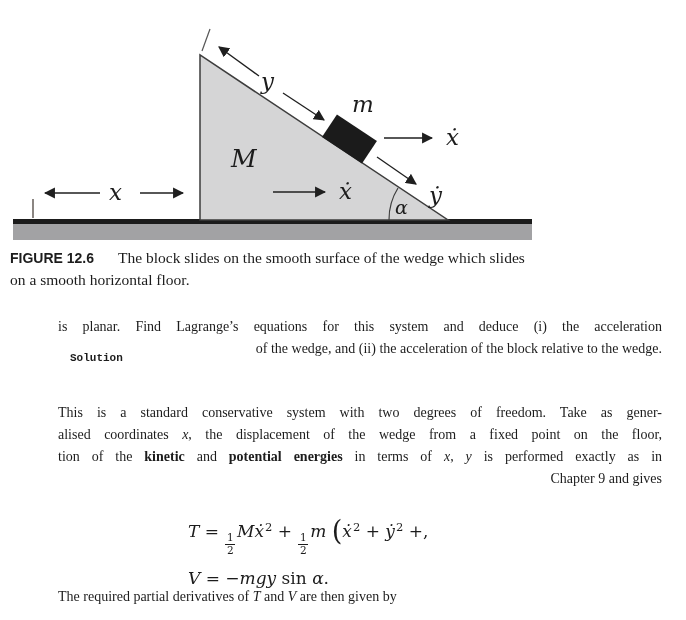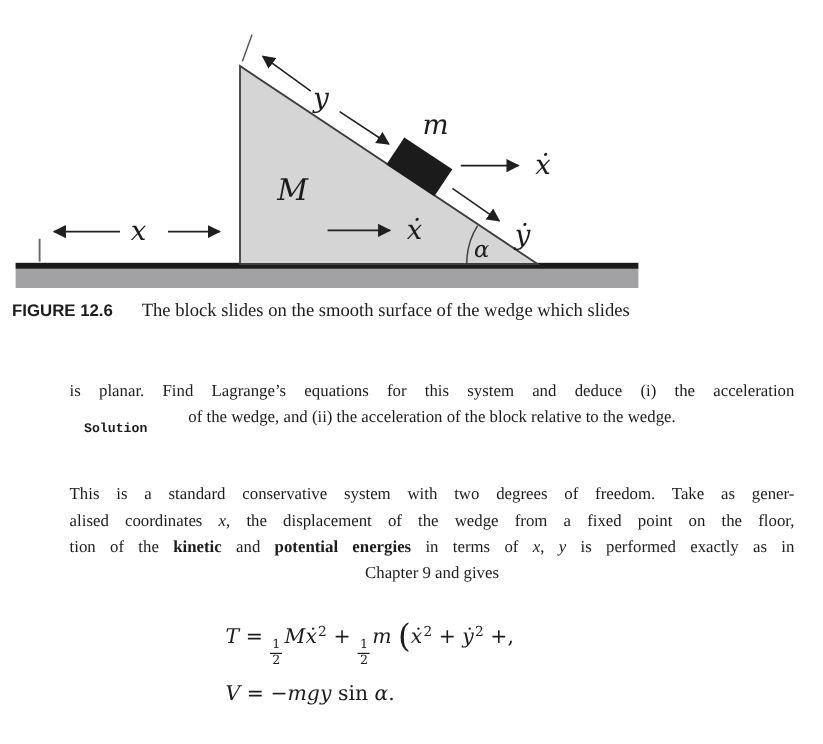--- a/index.html
+++ b/index.html
@@ -21,21 +21,21 @@
   
   .caption{position:absolute;left:10px;top:247px;width:545px;font-size:15.5px;line-height:22px}
   .capb{font-family:"Liberation Sans",sans-serif;font-weight:bold;font-size:14px;margin-right:24px}
 
   
   .body-text{position:absolute;left:58px;width:604px;font-size:14px;line-height:22px}
   .problem{top:316px}
   .para{top:402px}
   .closing{top:586px;width:612px}
   .jline{text-align:justify;text-align-last:justify}
-  .line{text-align:center}
+  .line{text-align:right}
   .sol-heading{position:absolute;left:70px;top:352px;margin:0;
                font-family:Liberation Mono, monospace;font-weight:bold;font-size:11px}
 
   
   .i{font-style:italic}
   .b{font-weight:bold}
   .sup{font-size:11.5px;position:relative;top:-6px;margin-left:1px}
   .frac{display:inline-flex;flex-direction:column;align-items:center;font-size:10.5px;
         line-height:1.05;vertical-align:-4.5px;margin:0 2px 0 1px;font-style:normal}
   .frac .fn{border-bottom:1px solid #1c1c1c;padding:0 1.5px 0.5px}
@@ -96,20 +96,21 @@
     <line class="tickpost" x1="33" y1="199" x2="33" y2="218"></line>
     <line class="fline" x1="100" y1="193" x2="45" y2="193" marker-end="url(#arr)"></line>
     <line class="fline" x1="140" y1="193" x2="183" y2="193" marker-end="url(#arr)"></line>
     <text class="flabel" x="109" y="200" font-size="23">x</text>
   </svg>
 
   <div class="caption">
     <div>
       <span class="capb">FIGURE 12.6</span><span>The block slides on the smooth surface of the wedge which slides</span>
     </div>
+    <div>on a smooth horizontal floor.</div>
   </div>
 
   <div class="body-text problem">
     <div class="jline"><span>is planar.  Find Lagrange’s equations for this system and deduce (i) the acceleration</span></div>
     <div class="line"><span>of the wedge, and (ii) the acceleration of the block relative to the wedge.</span></div>
   </div>
 
   <h3 class="sol-heading">Solution</h3>
 
   <div class="body-text para">
@@ -126,14 +127,15 @@
             <span class="fd">2</span>
           </span><span class="i">Mẋ</span><span class="sup">2</span><span> + </span><span class="frac">
             <span class="fn">1</span>
             <span class="fd">2</span>
           </span><span class="i">m </span><span class="big">(</span><span class="i">ẋ</span><span class="sup">2</span><span> + </span><span class="i">ẏ</span><span class="sup">2</span><span> + </span></span>
         <span><span> ,</span></span>
     </div>
     <div class="eq-line2"><span class="i">V </span><span>= −</span><span class="i">mgy</span><span> sin </span><span class="i">α</span><span>.</span></div>
   </div>
 
+  <div class="body-text closing"><span>The required partial derivatives of </span><span class="i">T</span><span> and </span><span class="i">V</span><span> are then given by</span></div>
 
 </div>
 
 </body></html>

